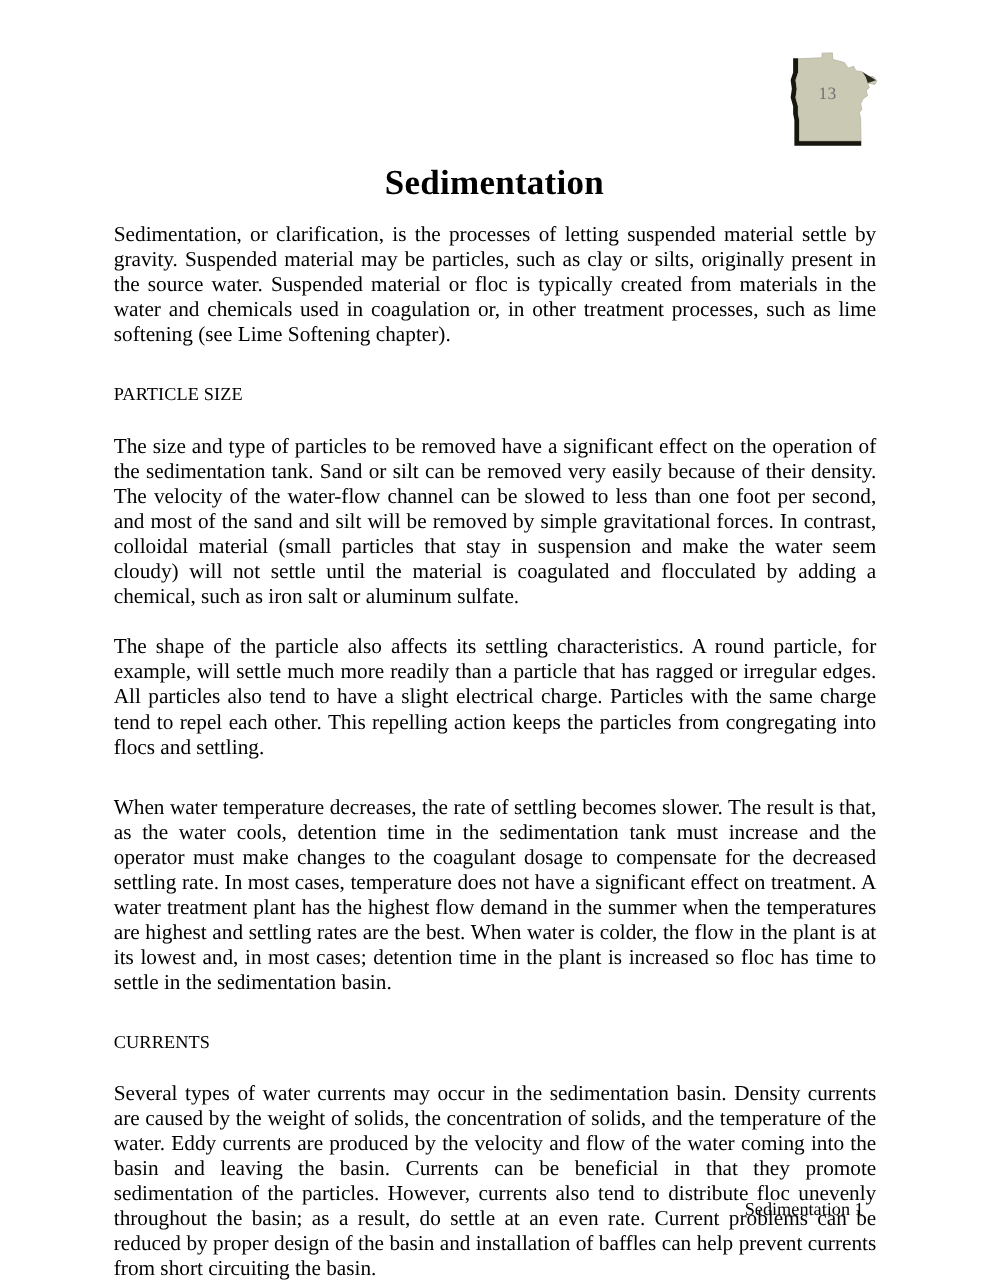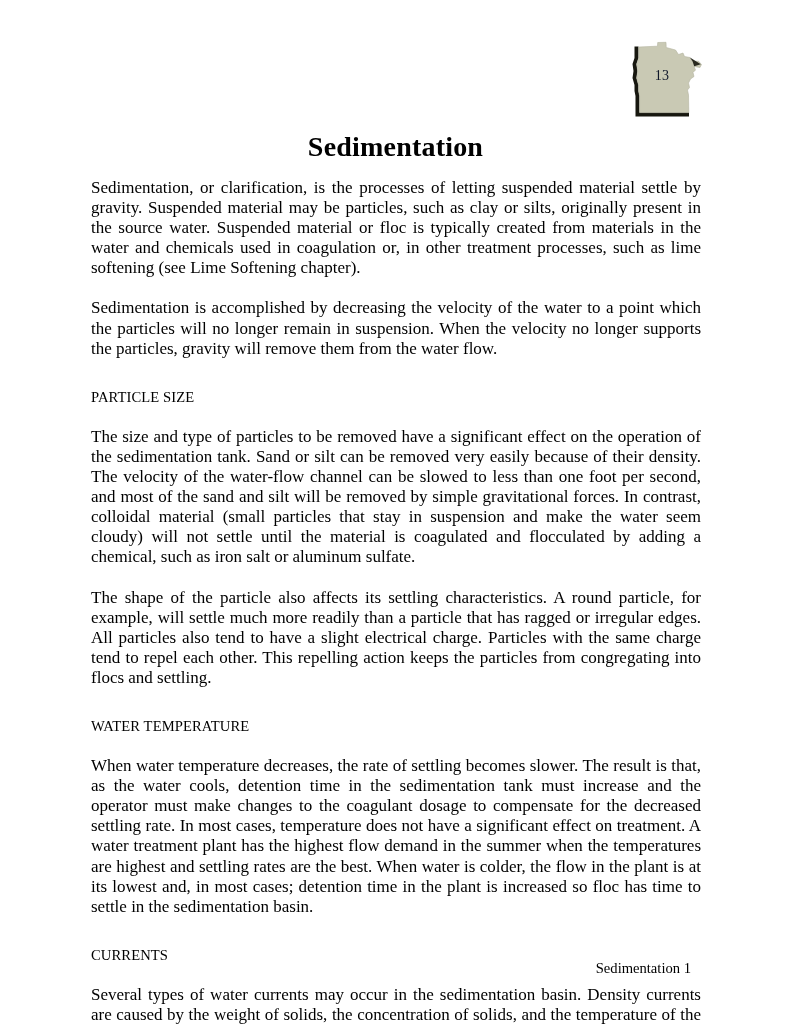--- a/index.html
+++ b/index.html
@@ -39,21 +39,21 @@
   }
   .state-number {
     position: absolute;
     left: 18px;
     top: 31px;
     width: 36px;
     text-align: center;
     font-family: "Liberation Serif", "DejaVu Serif", serif;
     font-size: 14px;
     line-height: 14px;
-    color: #0f172a;
+    color: #737373;
     letter-spacing: 0.2px;
   }
 
   
   .doc-title {
     position: absolute;
     left: 0;
     right: 0;
     top: 118px;
     text-align: center;
@@ -152,27 +152,25 @@
 
       <path d="M64.0 19.5 L74.8 26.2 L68.2 28.3 L66.6 23.6 Z" fill="#2a2a20"></path>
     </svg>
     <div class="state-number">13</div>
   </div>
 
   <h1 class="doc-title">Sedimentation</h1>
 
   <div class="content" id="content">
       <p class="para">Sedimentation, or clarification, is the processes of letting suspended material settle by gravity. Suspended material may be particles, such as clay or silts, originally present in the source water. Suspended material or floc is typically created from materials in the water and chemicals used in coagulation or, in other treatment processes, such as lime softening (see Lime Softening chapter).</p>
-      <p class="para">Sedimentation is accomplished by decreasing the velocity of the water to a point which the particles will no longer remain in suspension. When the velocity no longer supports the particles, gravity will remove them from the water flow.</p>
       <div class="spacer-pre-heading"></div>
       <h2 class="section-heading">PARTICLE SIZE</h2>
       <p class="para">The size and type of particles to be removed have a significant effect on the operation of the sedimentation tank. Sand or silt can be removed very easily because of their density. The velocity of the water-flow channel can be slowed to less than one foot per second, and most of the sand and silt will be removed by simple gravitational forces. In contrast, colloidal material (small particles that stay in suspension and make the water seem cloudy) will not settle until the material is coagulated and flocculated by adding a chemical, such as iron salt or aluminum sulfate.</p>
       <p class="para">The shape of the particle also affects its settling characteristics. A round particle, for example, will settle much more readily than a particle that has ragged or irregular edges. All particles also tend to have a slight electrical charge. Particles with the same charge tend to repel each other. This repelling action keeps the particles from congregating into flocs and settling.</p>
       <div class="spacer-pre-heading"></div>
-      <h2 class="section-heading">WATER TEMPERATURE</h2>
       <p class="para">When water temperature decreases, the rate of settling becomes slower. The result is that, as the water cools, detention time in the sedimentation tank must increase and the operator must make changes to the coagulant dosage to compensate for the decreased settling rate. In most cases, temperature does not have a significant effect on treatment. A water treatment plant has the highest flow demand in the summer when the temperatures are highest and settling rates are the best. When water is colder, the flow in the plant is at its lowest and, in most cases; detention time in the plant is increased so floc has time to settle in the sedimentation basin.</p>
       <div class="spacer-pre-heading"></div>
       <h2 class="section-heading">CURRENTS</h2>
       <p class="para last">Several types of water currents may occur in the sedimentation basin. Density currents are caused by the weight of solids, the concentration of solids, and the temperature of the water. Eddy currents are produced by the velocity and flow of the water coming into the basin and leaving the basin. Currents can be beneficial in that they promote sedimentation of the particles. However, currents also tend to distribute floc unevenly throughout the basin; as a result, do settle at an even rate. Current problems can be reduced by proper design of the basin and installation of baffles can help prevent currents from short circuiting the basin.</p>
     </div>
 
   <div class="footer">Sedimentation 1</div>
 
 </div>
 

